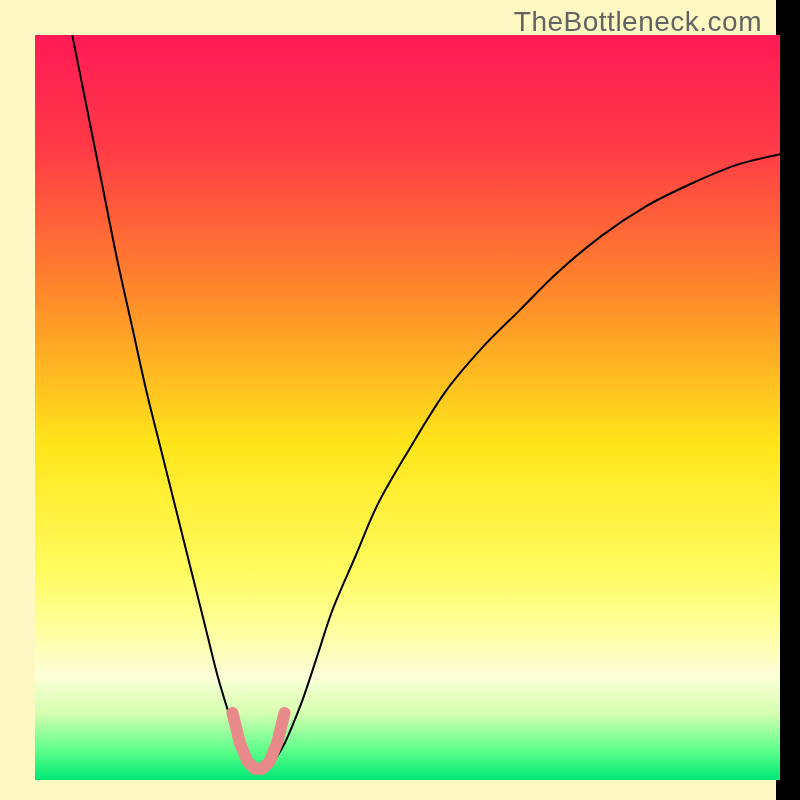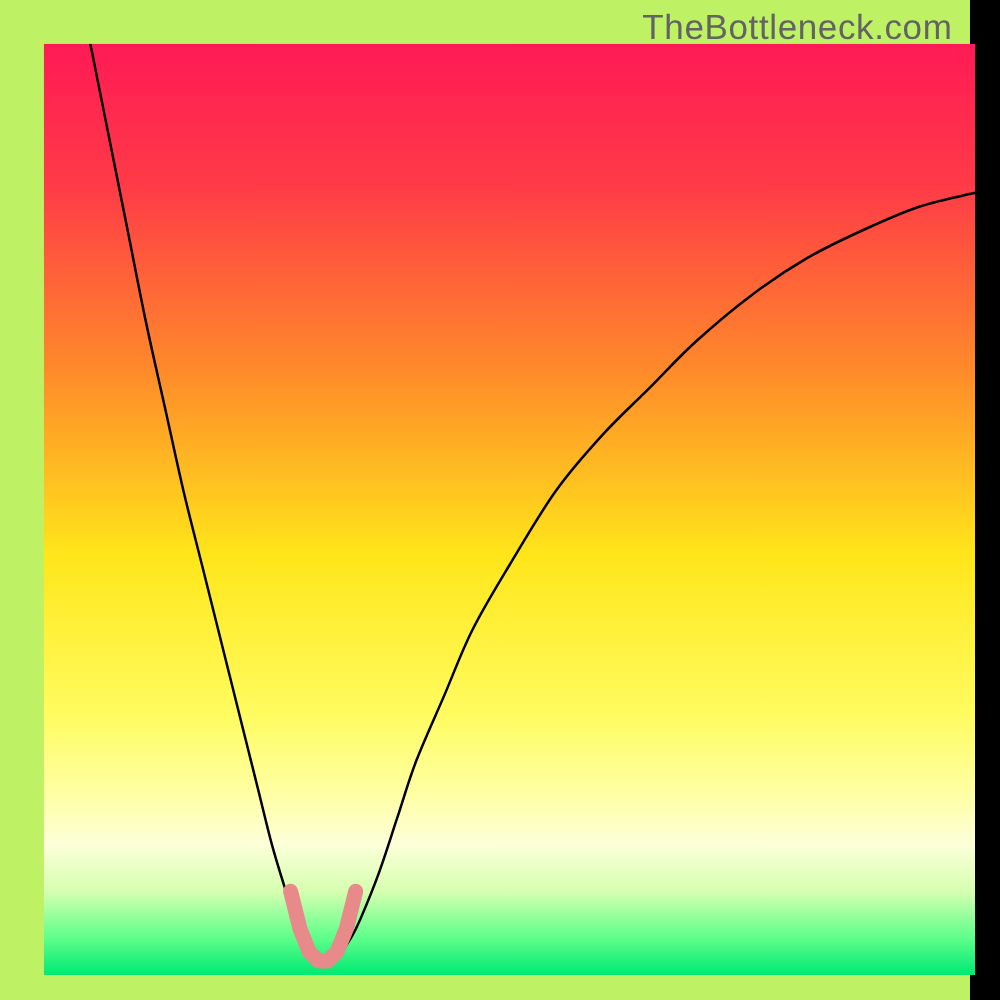--- a/index.html
+++ b/index.html
@@ -9,21 +9,21 @@
     height: 800px;
     background: #000;
     overflow: hidden;
   }
   .frame {
     position: absolute;
     left: 0;
     top: 0;
     width: 776px;
     height: 800px;
-    background: #bef264;
+    background: #fef9c3;
   }
   .plot {
     position: absolute;
     left: 35px;
     top: 35px;
     width: 745px;
     height: 745px;
   }
   .watermark {
     position: absolute;

